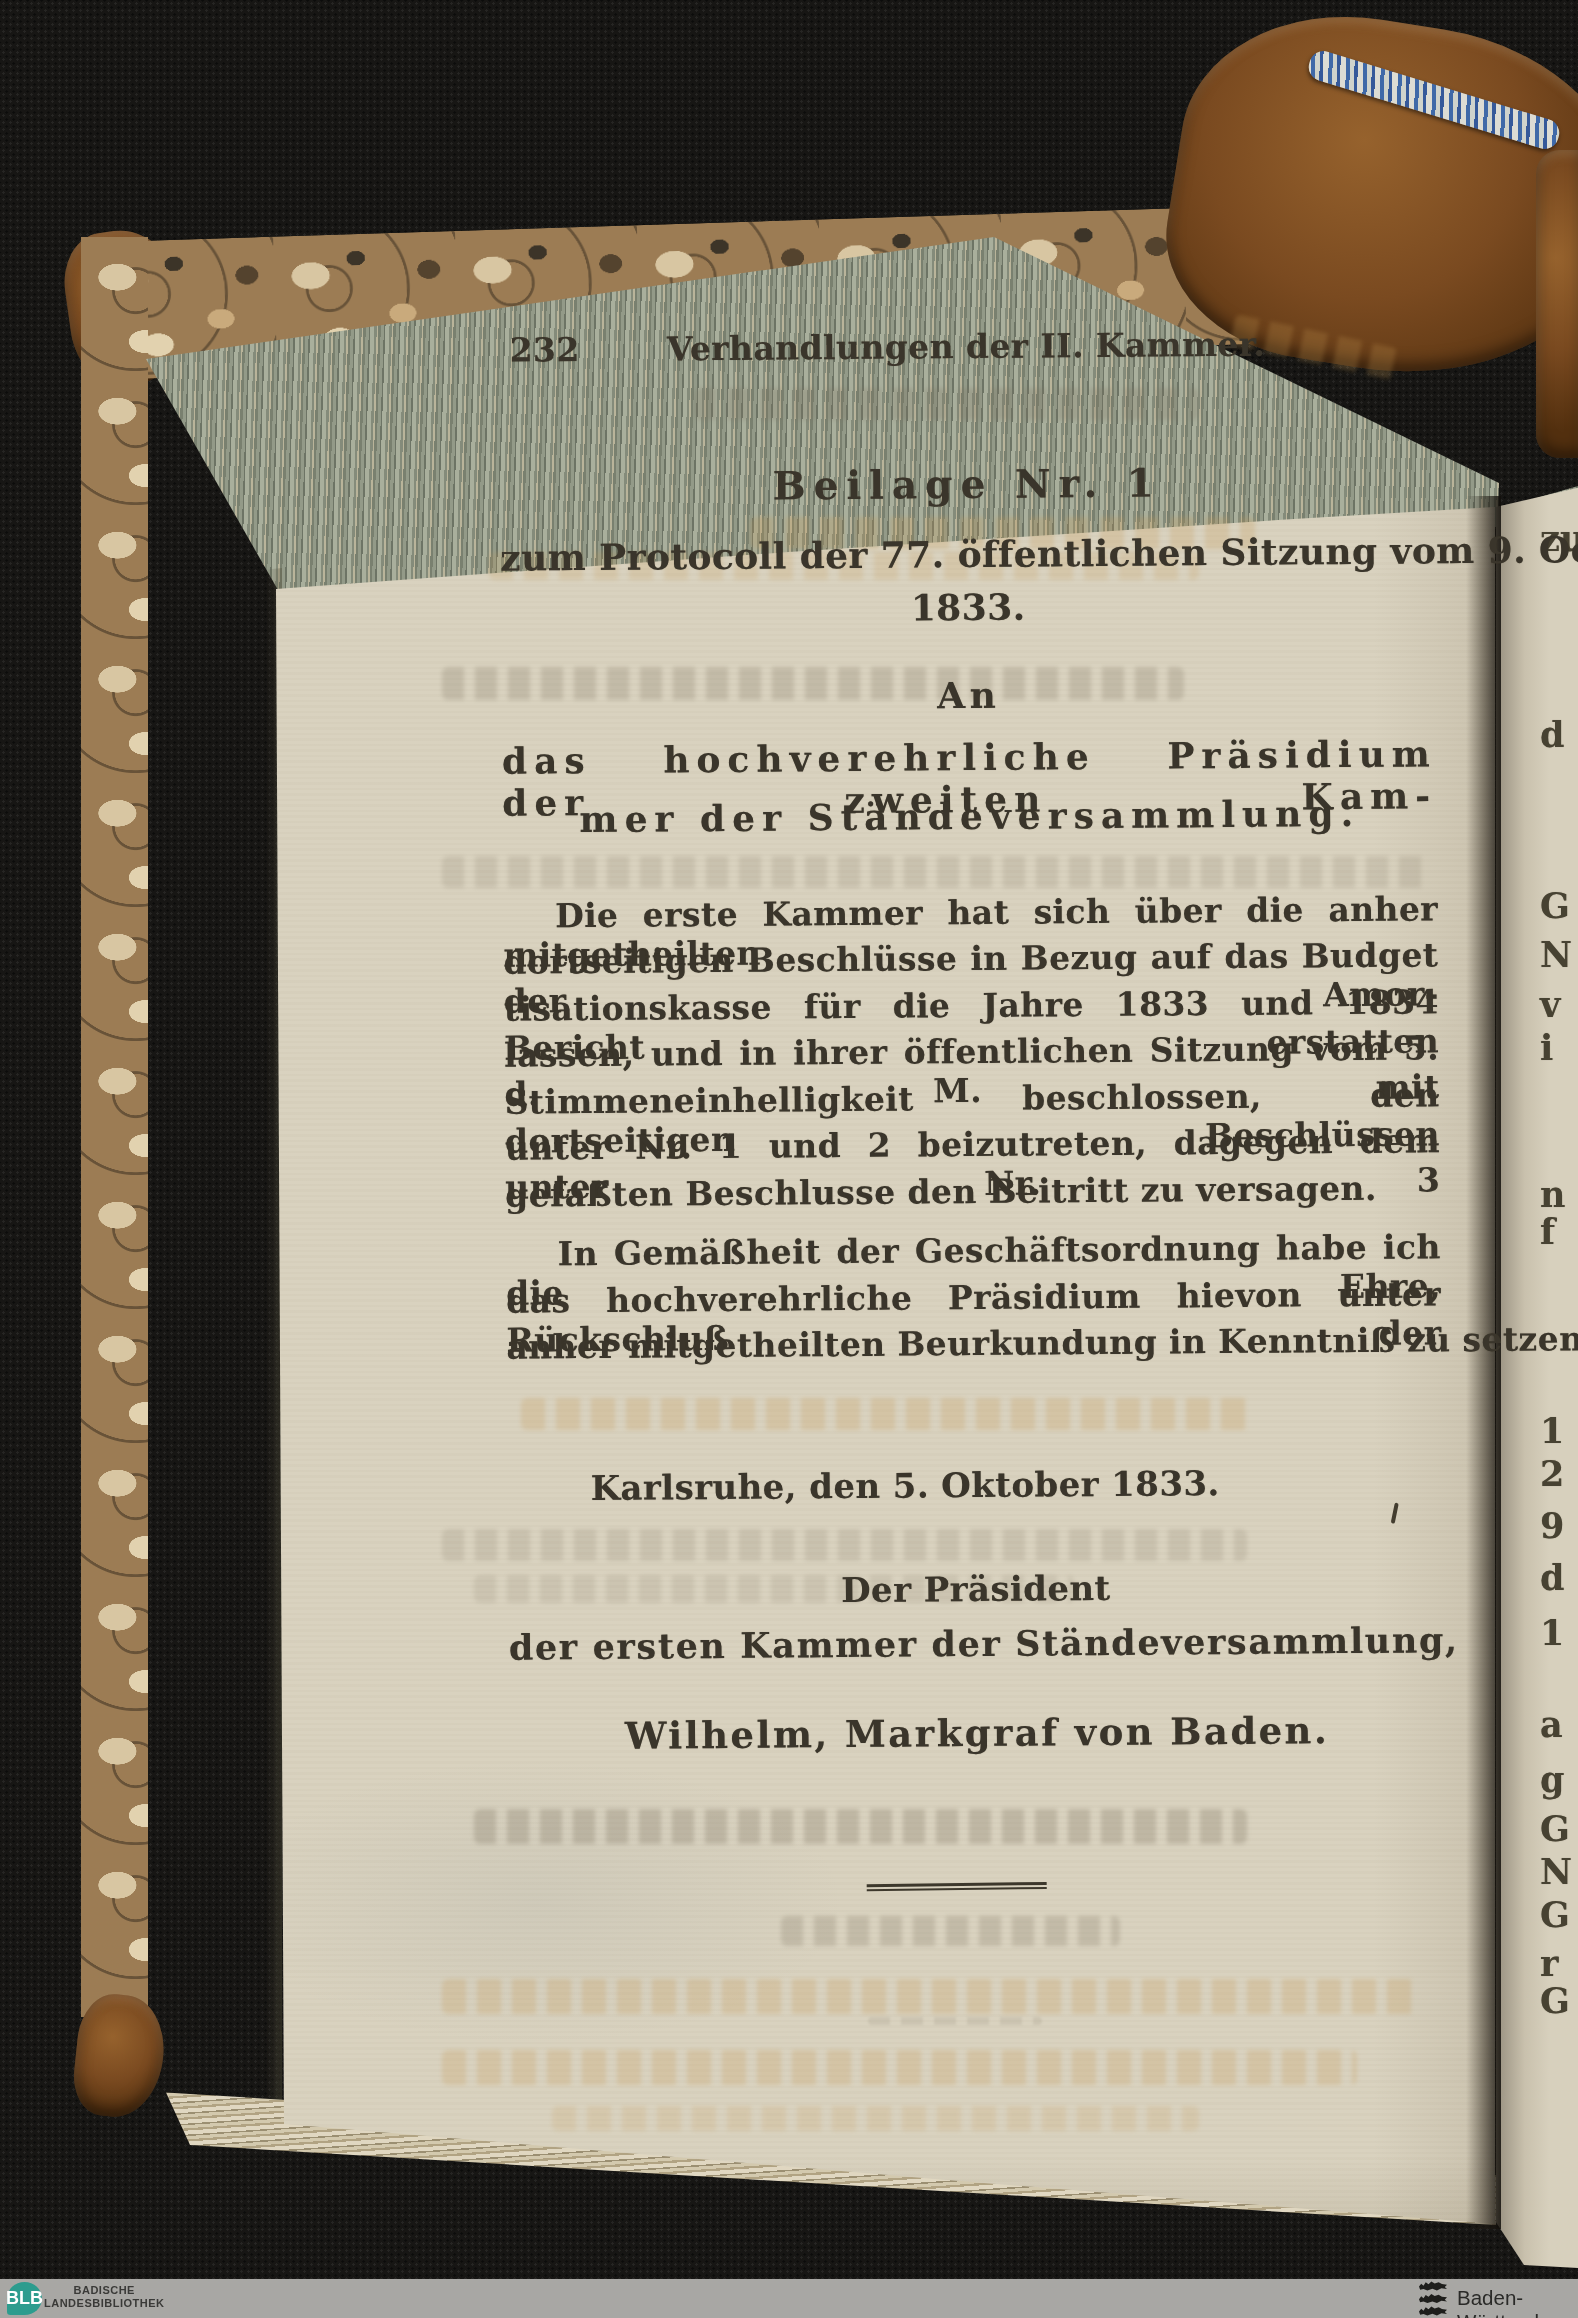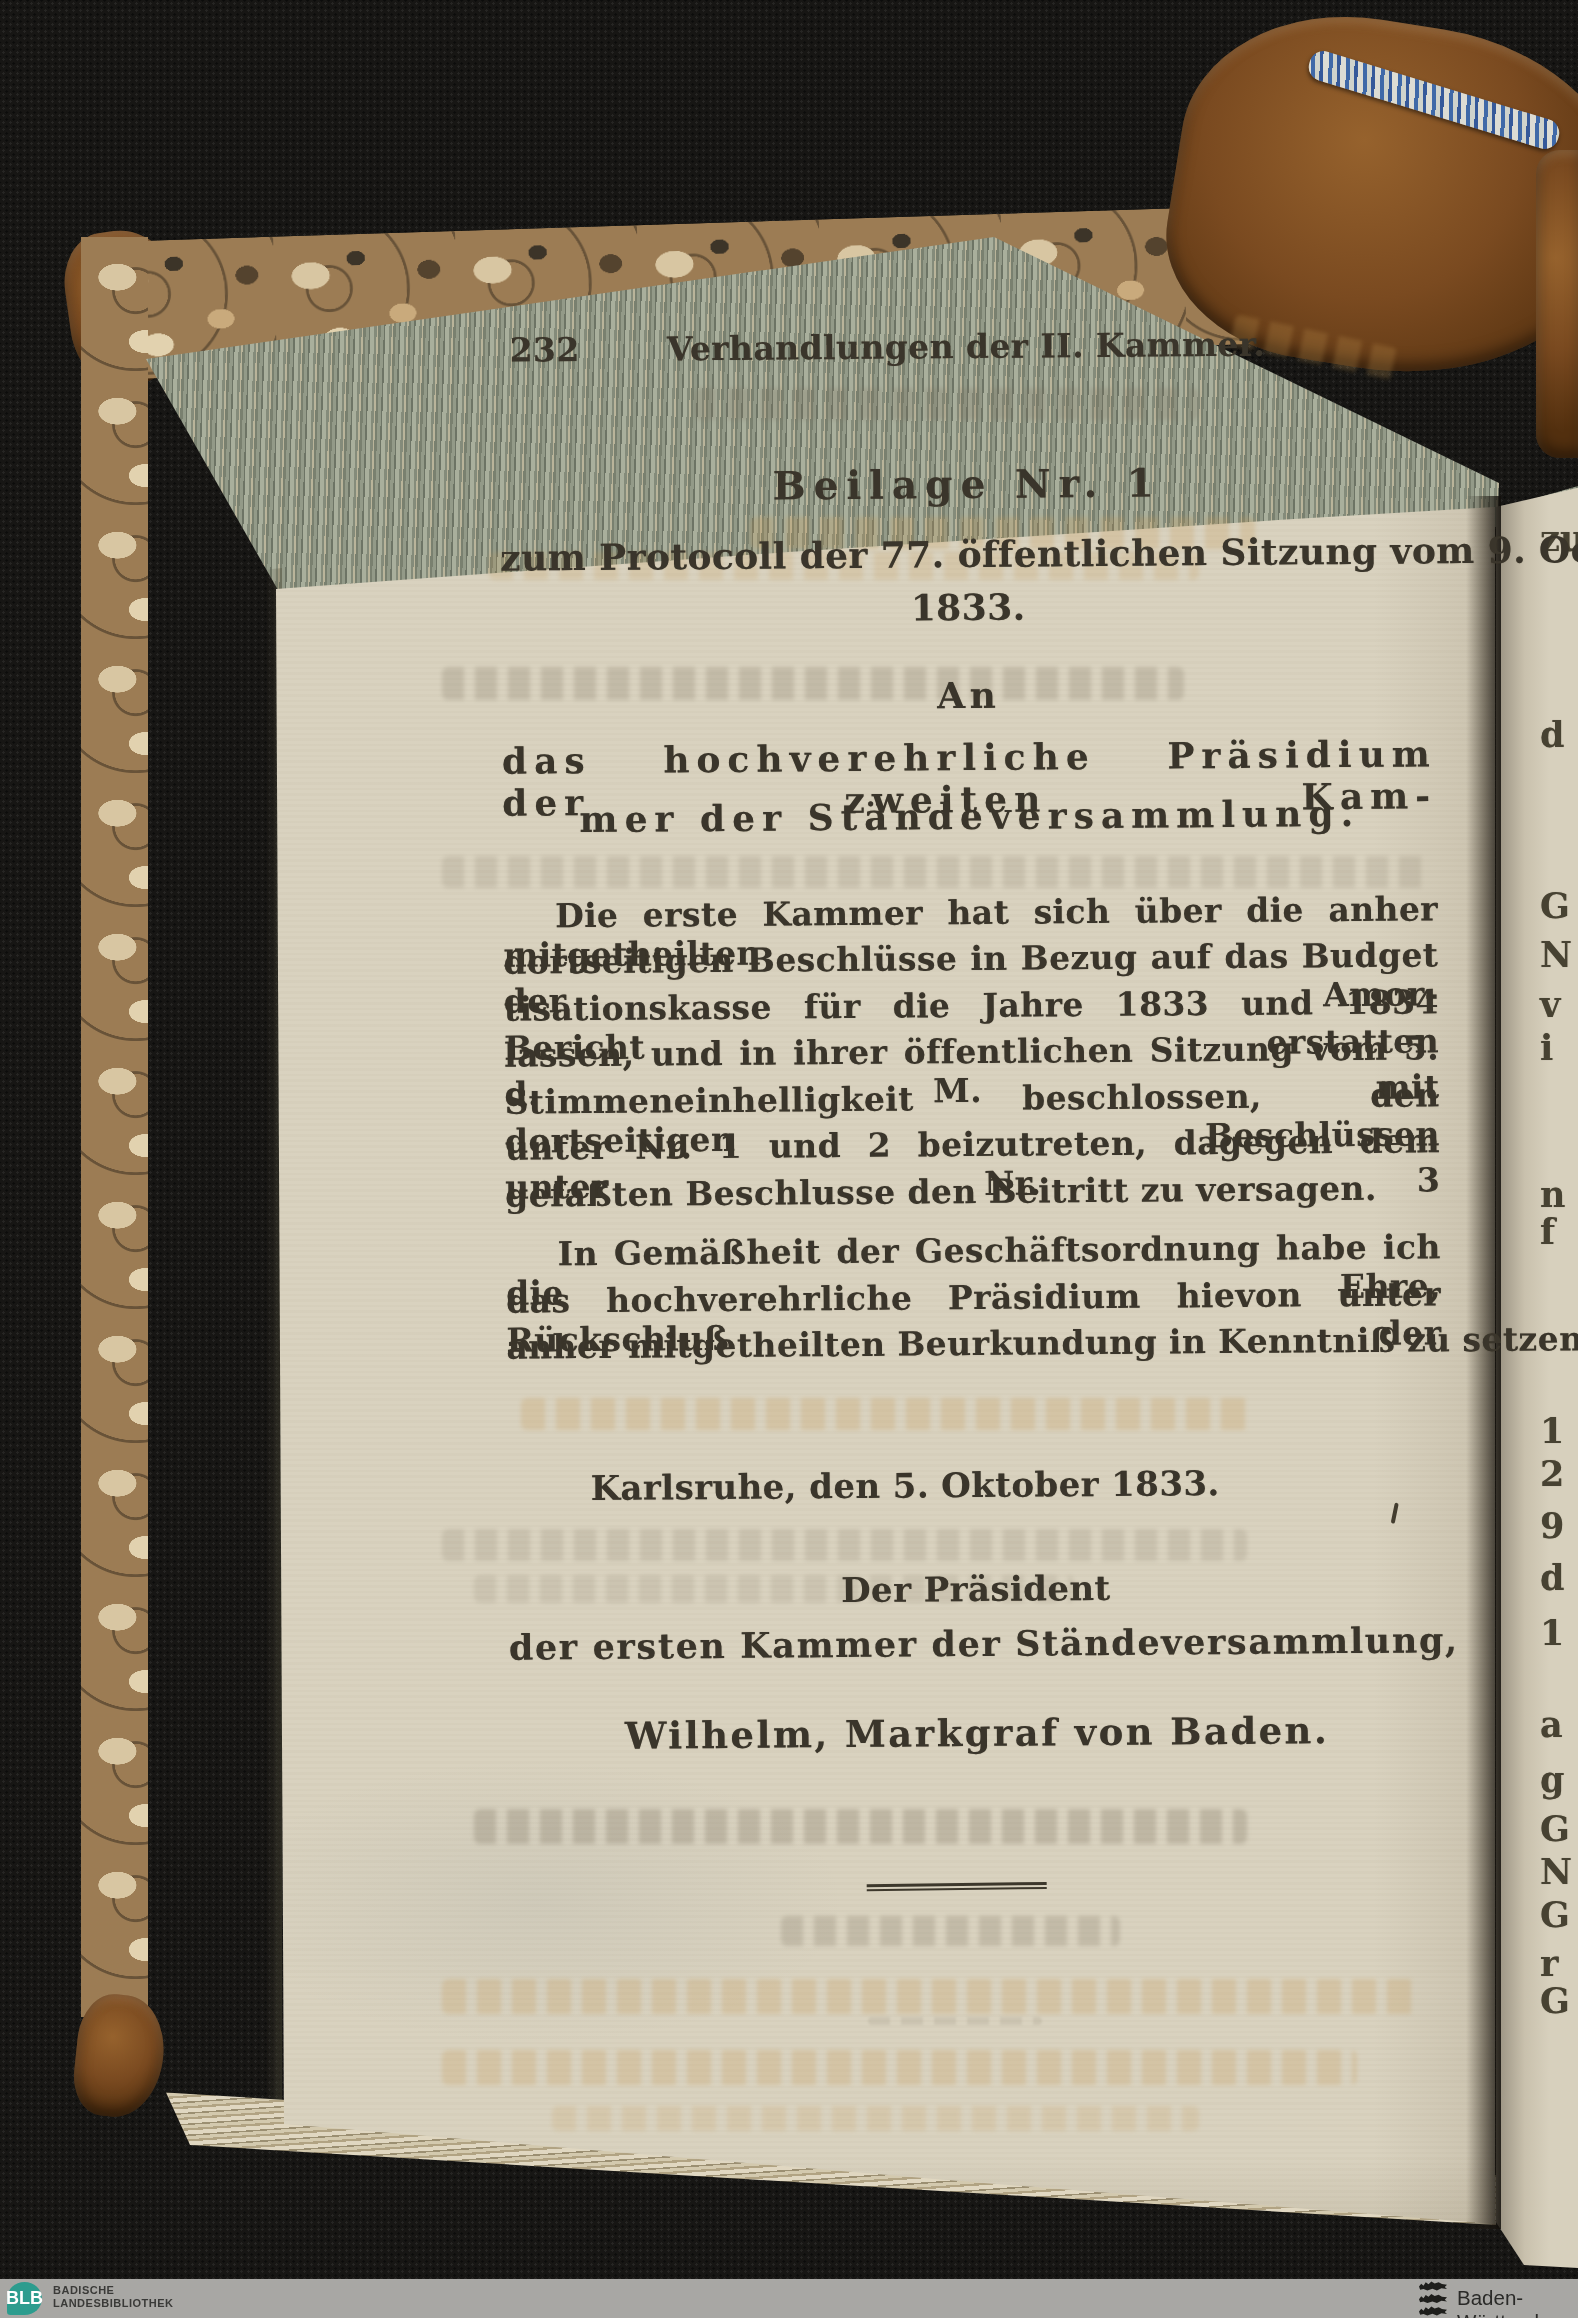--- a/index.html
+++ b/index.html
@@ -81,22 +81,22 @@
     transform:rotate(-.3deg);}
   .tick{position:absolute;width:4px;height:20.5px;background:#433d2f;border-radius:2.4px;transform:rotate(12deg);}
   .frag{position:absolute;left:44px;font-weight:700;font-size:35px;color:#474232;
     text-shadow:0 0 0.8px rgba(58,50,32,.45);}
 
   
   .footerBar{position:absolute;left:0;top:2279px;width:1578px;height:39px;background:#a8a7a4;
     font-family:"Liberation Sans", sans-serif;}
   .blbBlob{position:absolute;left:7px;top:3.2px;width:35px;height:33px;border-radius:50% 50% 50% 10%;
     display:flex;align-items:center;justify-content:center;color:#fff;font-weight:700;font-size:18px;}
-  .libName{position:absolute;left:53px;top:4.7px;font-weight:700;font-size:11px;line-height:13.4px;
-    letter-spacing:0.5px;color:#3a3a38;}
+  .libName{position:absolute;left:44px;top:4.7px;font-weight:700;font-size:11px;line-height:13.4px;
+    letter-spacing:0.5px;color:#3a3a38;text-align:center;}
   .crest{position:absolute;left:1419px;top:2.4px;width:30px;height:35px;}
   .lion{position:absolute;left:0;width:28px;height:9.5px;background:#1e1e1c;
     clip-path:polygon(0 55%,8% 25%,16% 45%,24% 10%,34% 30%,44% 0,56% 22%,70% 8%,82% 28%,100% 35%,
                       92% 60%,100% 80%,80% 72%,64% 95%,48% 78%,30% 95%,16% 80%,4% 88%);}
   .stateName{position:absolute;left:1457px;top:7px;font-size:20.5px;color:#2a2a28;
     font-family:"Liberation Sans", sans-serif;}
 </style>
 </head>
 <body>
 

